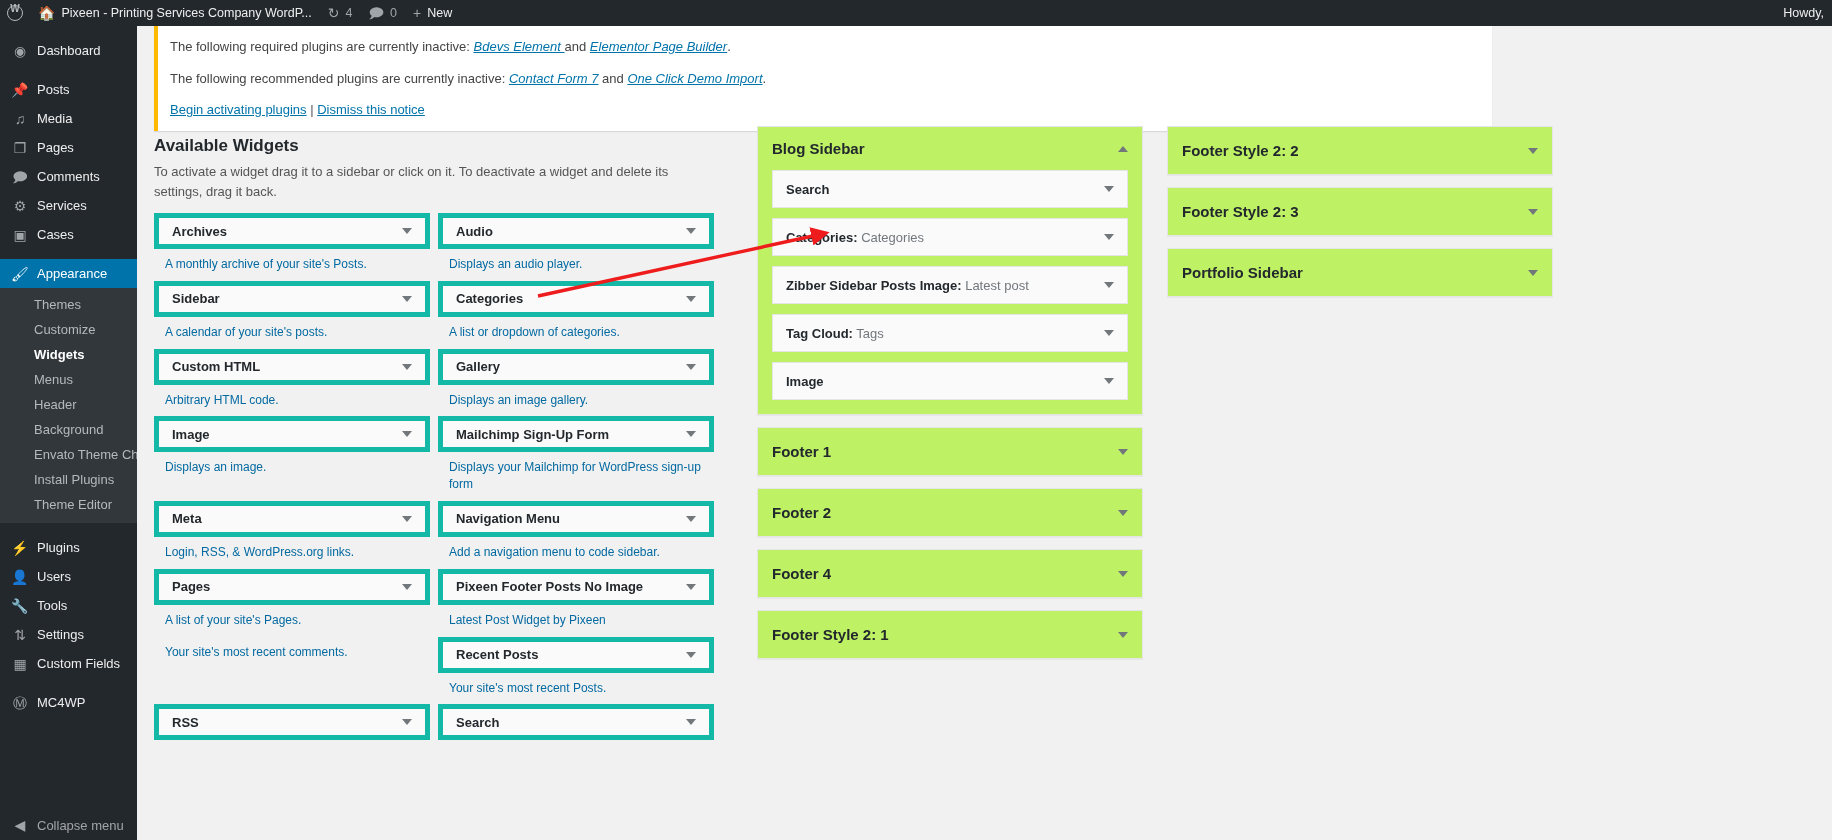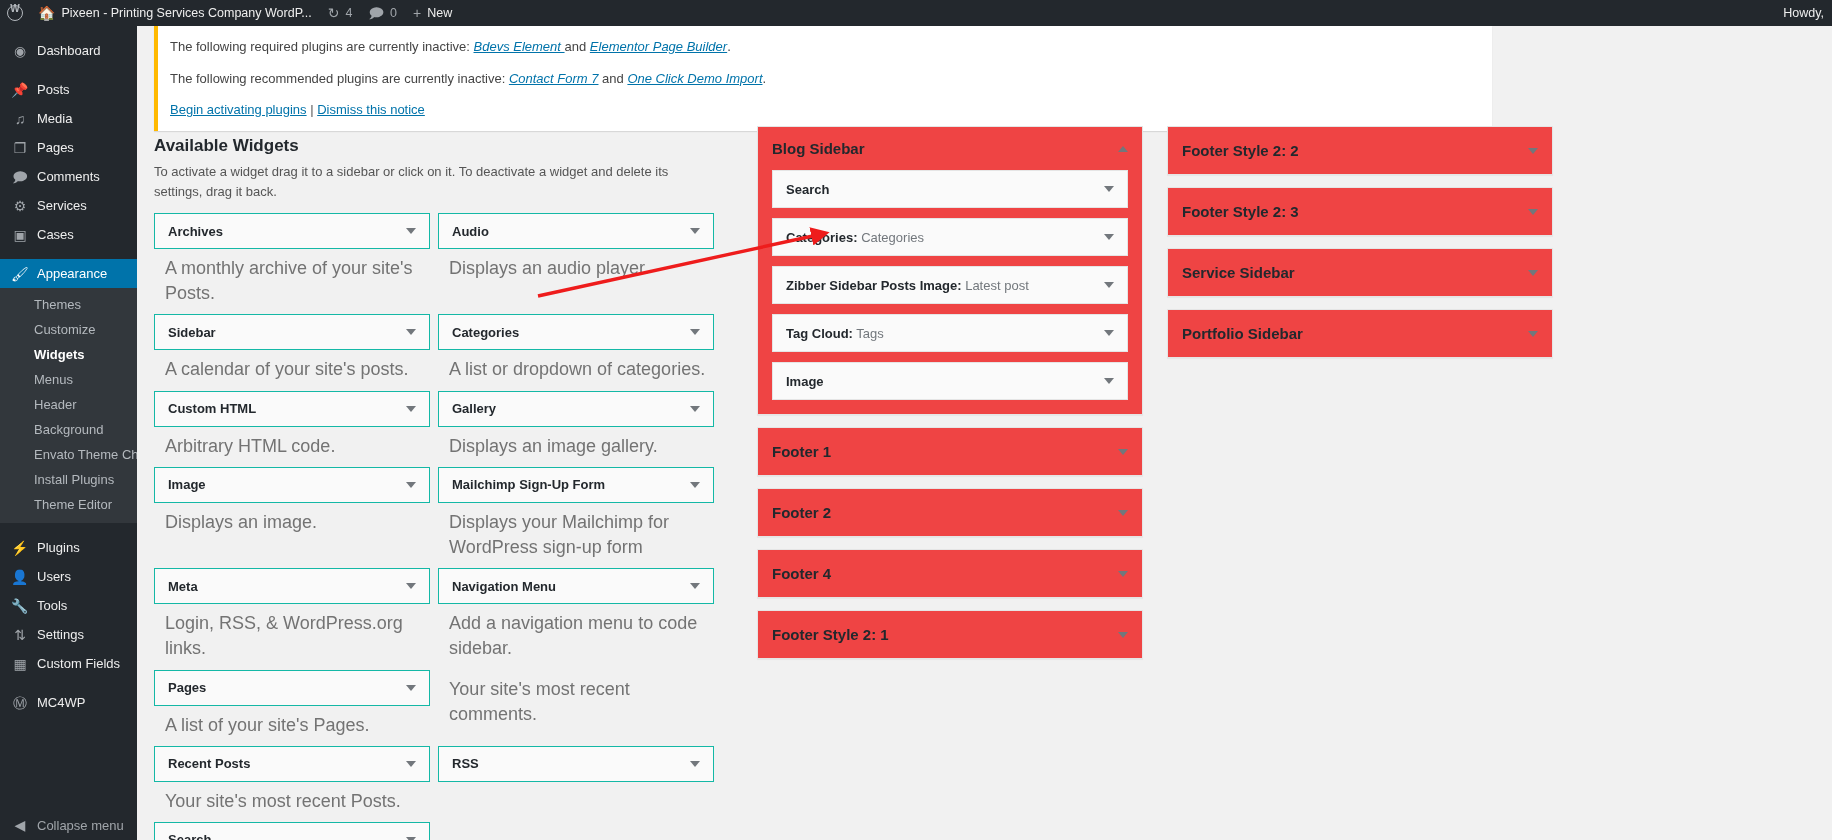--- a/index.html
+++ b/index.html
@@ -123,46 +123,46 @@
     max-width: 540px; margin-bottom: 12px;
   }
   #widget-grid {
     display: grid;
     grid-template-columns: 276px 276px;
     column-gap: 8px;
   }
   .widget-cell { margin-bottom: 8px; }
   .widget-box {
     background: #fafafa;
-    border: 1px solid #14b8a6;
+    border: 5px solid #14b8a6;
     height: 36px;
     display: flex; align-items: center; justify-content: space-between;
     padding: 0 13px;
     cursor: move;
   }
   .widget-title {
     font-size: 13px; font-weight: bold; color: #23282d;
   }
   .widget-cell .desc {
-    font-size: 18px; color: #737373; padding: 7px 0 0 11px; line-height: 1.4;
+    font-size: 12px; color: #0369a1; padding: 7px 0 0 11px; line-height: 1.4;
   }
   .arrow-dn, .arrow-up {
     width: 0; height: 0; border-left: 5px solid transparent;
     border-right: 5px solid transparent; flex: 0 0 auto;
   }
   .arrow-dn { border-top: 6px solid #72777c; }
   .arrow-up { border-bottom: 6px solid #72777c; }
 
   
   .sidebars-col { flex: 0 0 400px; width: 400px; padding-right: 14px; }
   #col-mid { margin-left: 20px; }
   #col-right { margin-left: 10px; }
 
   .sidebar-panel {
-    background: #ef4444;
+    background: #bef264;
     border: 1px solid #e5e5e5;
     margin-bottom: 12px;
     box-shadow: 0 1px 1px rgba(0,0,0,.04);
   }
   .sidebar-head {
     display: flex; align-items: center; justify-content: space-between;
     padding: 13px 14px;
   }
   .sidebar-name {
     font-size: 15px; font-weight: bold; color: #23282d;
@@ -412,20 +412,27 @@
         </div>
 
         <div class="widget-cell">
           <div class="widget-box">
             <span class="widget-title">Pages</span>
             <span class="arrow-dn"></span>
           </div>
           <div class="desc">A list of your site's Pages.</div>
         </div>
 
+        <div class="widget-cell">
+          <div class="widget-box">
+            <span class="widget-title">Pixeen Footer Posts No Image</span>
+            <span class="arrow-dn"></span>
+          </div>
+          <div class="desc">Latest Post Widget by Pixeen</div>
+        </div>
 
         <div class="widget-cell">
           <div class="desc">Your site's most recent comments.</div>
         </div>
 
         <div class="widget-cell">
           <div class="widget-box">
             <span class="widget-title">Recent Posts</span>
             <span class="arrow-dn"></span>
           </div>
@@ -521,26 +528,20 @@
       </div>
 
       <div class="sidebar-panel closed">
         <div class="sidebar-head">
           <span class="sidebar-name">Footer Style 2: 3</span>
           <span class="arrow-dn"></span>
         </div>
       </div>
 
 
-      <div class="sidebar-panel closed">
-        <div class="sidebar-head">
-          <span class="sidebar-name">Service Sidebar</span>
-          <span class="arrow-dn"></span>
-        </div>
-      </div>
 
       <div class="sidebar-panel closed">
         <div class="sidebar-head">
           <span class="sidebar-name">Portfolio Sidebar</span>
           <span class="arrow-dn"></span>
         </div>
       </div>
 
     </div>
 

